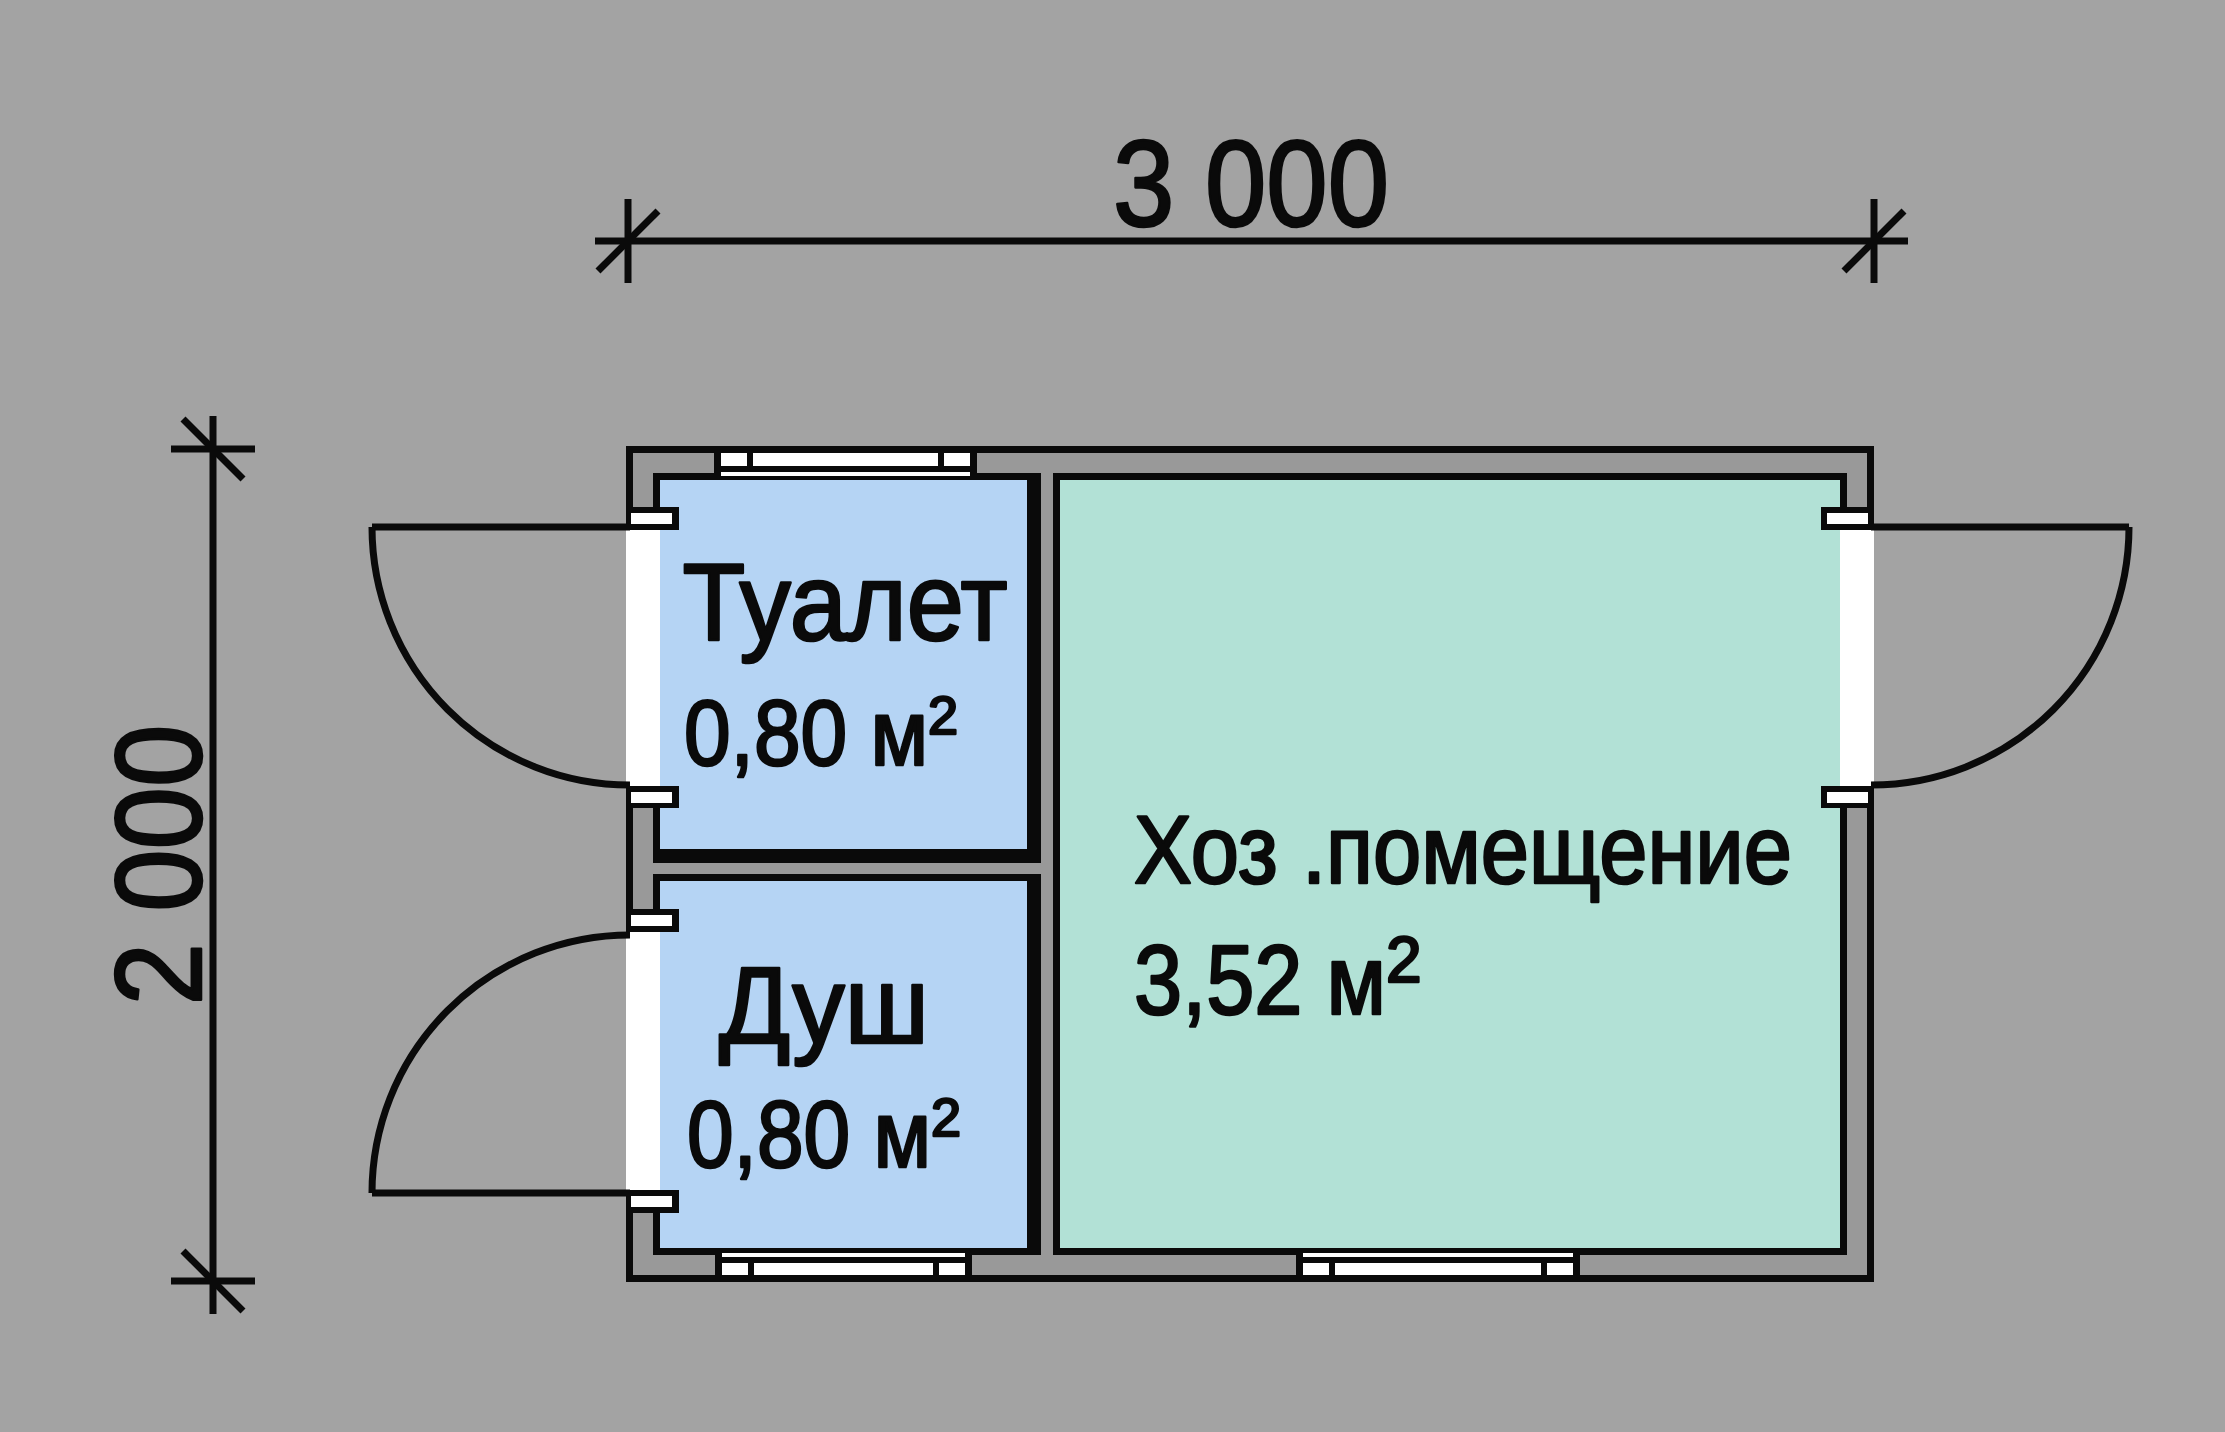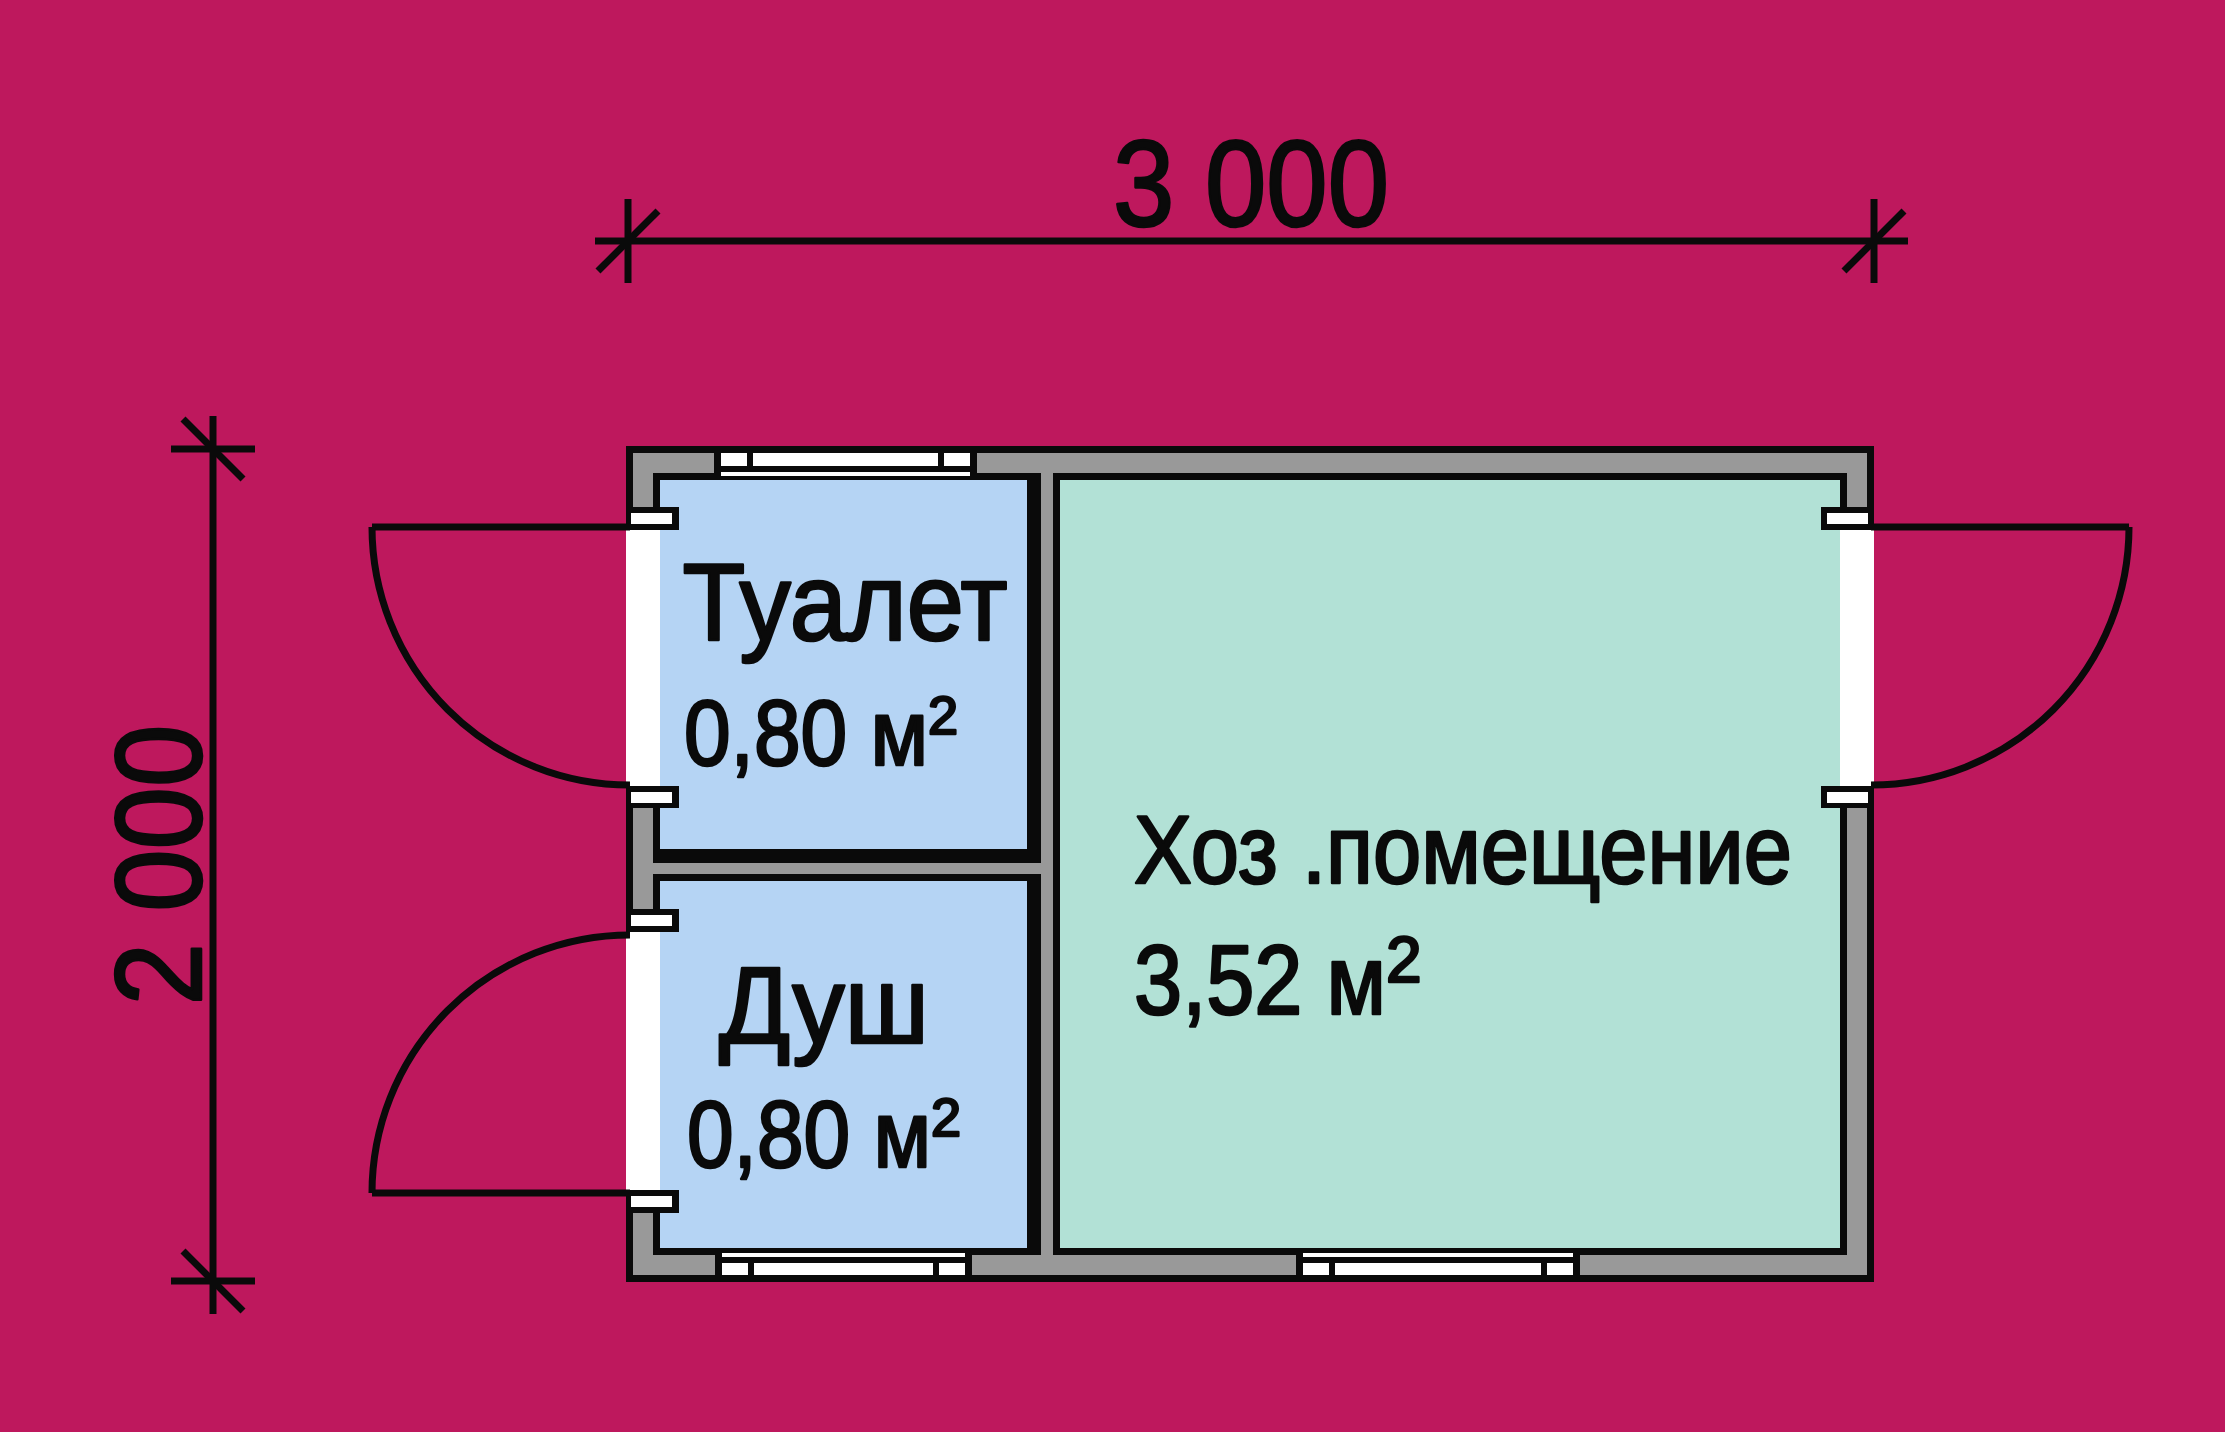--- a/index.html
+++ b/index.html
@@ -1,17 +1,17 @@
 <!DOCTYPE html>
 <html><head>
 <meta charset="utf-8">
 <style>
   html, body { margin: 0; padding: 0; background: #ffffff; }
   body { width: 2225px; height: 1432px; overflow: hidden; font-family: "Liberation Sans", sans-serif; }
-  .stage { position: relative; width: 2225px; height: 1432px; background: #be185d; }
+  .stage { position: relative; width: 2225px; height: 1432px; background: #a3a3a3; }
   svg { position: absolute; left: 0; top: 0; display: block; }
   text { font-family: "Liberation Sans", sans-serif; fill: #0a0a0a; stroke: #0a0a0a; stroke-width: 2.6; stroke-linejoin: round; }
 </style>
 </head>
 <body>
 
 <div class="stage">
 <svg width="2225" height="1432" viewBox="0 0 2225 1432">
 
   <g>

